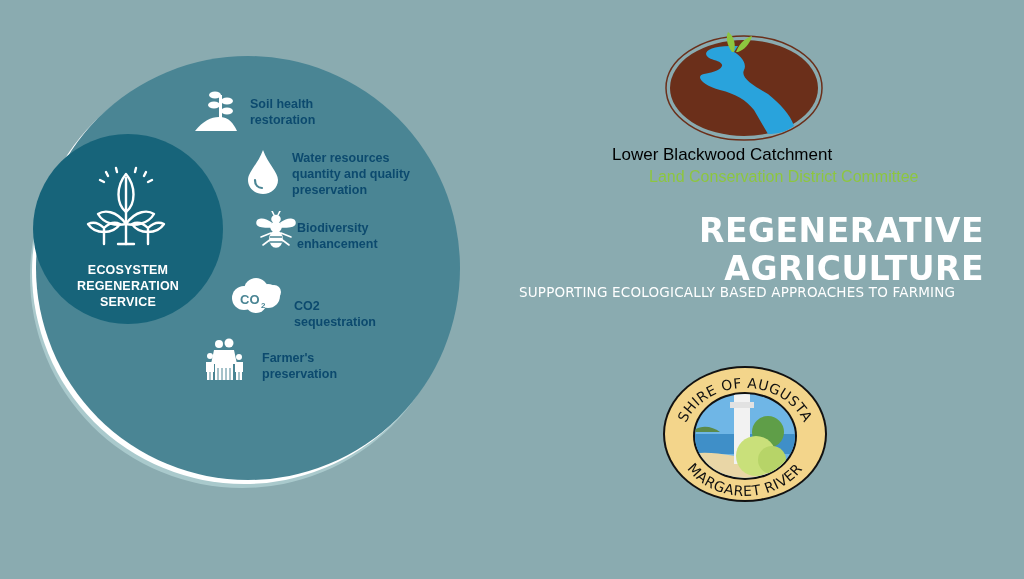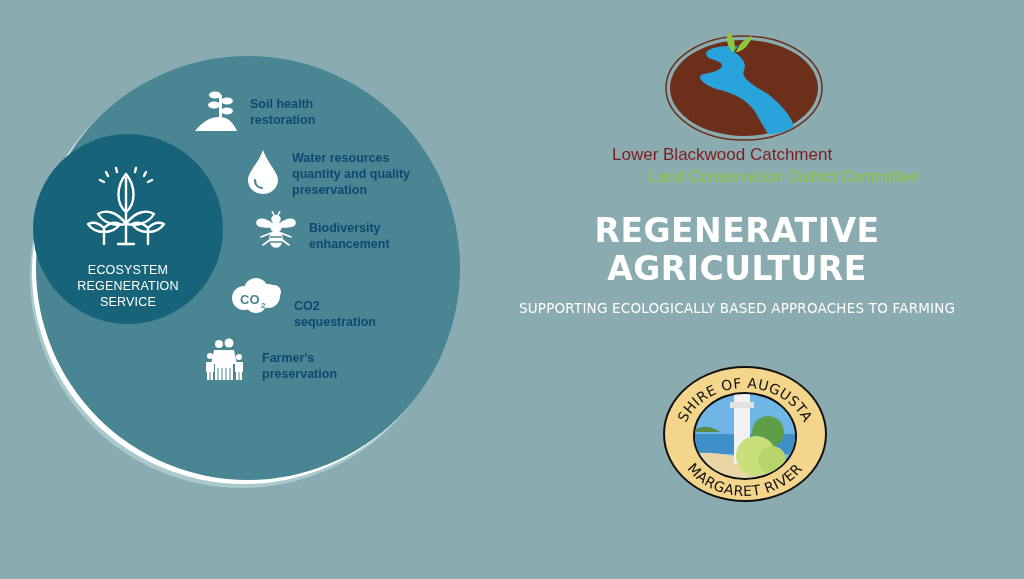--- a/index.html
+++ b/index.html
@@ -2,25 +2,25 @@
 <html><head>
 <meta charset="utf-8">
 <style>
   html, body { margin:0; padding:0; }
   body { width:1024px; height:579px; background:#8aabb0; position:relative; overflow:hidden; font-family:"Liberation Sans", sans-serif; }
   .abs { position:absolute; }
   .shadow-circle { left:30px; top:64px; width:424px; height:424px; border-radius:50%; background:#a9c9cc; }
   .shadow-rim { left:32px; top:60px; width:424px; height:424px; border-radius:50%; background:#ffffff; }
   .big-circle { left:36px; top:56px; width:424px; height:424px; border-radius:50%; background:#4a8594; }
   .inner-circle { left:33px; top:134px; width:190px; height:190px; border-radius:50%; background:#17647a; }
-  .inner-label { left:33px; top:262px; width:190px; text-align:center; color:#fff; font-weight:normal; font-size:12.5px; line-height:16px; letter-spacing:0.2px; }
+  .inner-label { left:33px; top:262px; width:190px; text-align:center; color:#fff; font-weight:bold; font-size:12.5px; line-height:16px; letter-spacing:0.2px; }
   .item-text { color:#0c4a6e; font-weight:bold; font-size:12.5px; line-height:16px; }
-  .title { color:#fff; font-family:"DejaVu Sans", sans-serif; font-weight:bold; font-size:33px; line-height:38px; text-align:center; letter-spacing:0.5px; }
+  .title { color:#fff; font-family:"DejaVu Sans", sans-serif; font-weight:bold; font-size:33px; line-height:38px; text-align:right; letter-spacing:0.5px; }
   .subtitle { color:#fff; font-family:"DejaVu Sans", sans-serif; font-size:13.5px; letter-spacing:0.2px; }
-  .lbc-name { color:#7f1d1d; font-size:17px; }
+  .lbc-name { color:#000000; font-size:17px; }
   .lbc-sub { color:#8dc63f; font-size:16px; }
 </style>
 </head>
 <body>
 
 <div class="abs shadow-circle"></div>
 <div class="abs shadow-rim"></div>
 <div class="abs big-circle"></div>
 <div class="abs inner-circle"></div>
 
@@ -72,21 +72,21 @@
     <ellipse cx="21" cy="8" rx="4" ry="3.5"></ellipse>
     <ellipse cx="21" cy="16" rx="5" ry="5"></ellipse>
     <ellipse cx="21" cy="28" rx="6" ry="8"></ellipse>
     <path d="M16 12 C8 6 2 8 2 12 C2 16 10 16 16 16 Z"></path>
     <path d="M26 12 C34 6 40 8 40 12 C40 16 32 16 26 16 Z"></path>
     <path d="M16 22 L6 26 M16 28 L8 34 M26 22 L36 26 M26 28 L34 34" fill="none"></path>
     <path d="M19 4 L17 0 M23 4 L25 0" fill="none"></path>
   </g>
   <path d="M15 26 H27 M15 31 H27" stroke="#4a8594" stroke-width="1.6"></path>
 </svg>
-<div class="abs item-text" style="left:309px;top:220px">
+<div class="abs item-text" style="left:297px;top:220px">
   <div>Biodiversity</div>
   <div>enhancement</div>
 </div>
 
 <svg class="abs" style="left:230px;top:276px" width="52" height="38" viewBox="0 0 52 38">
   <g fill="#fff">
     <circle cx="14" cy="22" r="12"></circle>
     <circle cx="26" cy="14" r="12"></circle>
     <circle cx="38" cy="20" r="12"></circle>
     <circle cx="26" cy="26" r="11"></circle>
@@ -123,21 +123,21 @@
   <path d="M66 16 C40 16 36 26 50 30 C66 34 56 42 40 44 C30 46 40 56 56 60 C72 64 82 70 90 80 L104 104 C114 104 122 102 130 96 C126 84 116 74 104 64 C90 56 76 48 80 40 C84 32 74 24 70 22 L74 16 Z" fill="#29a3dc"></path>
   <path d="M68 22 C62 14 62 6 64 2 C70 6 72 14 70 22 Z" fill="#8dc63f"></path>
   <path d="M72 22 C76 12 82 8 88 6 C86 14 80 20 74 22 Z" fill="#8dc63f"></path>
 </svg>
 <div class="abs lbc-name" style="left:612px;top:145px">Lower Blackwood Catchment</div>
 <div class="abs lbc-sub" style="left:649px;top:168px">Land Conservation District Committee</div>
 
 <div class="abs title" style="left:490px;top:212px;width:494px">
   <div>REGENERATIVE AGRICULTURE</div>
 </div>
-<div class="abs subtitle" style="left:519px;top:300px">SUPPORTING ECOLOGICALLY BASED APPROACHES TO FARMING</div>
+<div class="abs subtitle" style="left:519px;top:284px">SUPPORTING ECOLOGICALLY BASED APPROACHES TO FARMING</div>
 
 <svg class="abs" style="left:660px;top:364px" width="170" height="140" viewBox="0 0 170 140">
   <defs>
     <path id="topArc" d="M22 78 A63 54 0 0 1 148 78"></path>
     <path id="botArc" d="M16 72 A69 60 0 0 0 154 72"></path>
     <clipPath id="innerClip">
         <ellipse cx="85" cy="72" rx="50" ry="42"></ellipse>
       </clipPath>
   </defs>
   <ellipse cx="85" cy="70" rx="82" ry="68" fill="#111"></ellipse>

